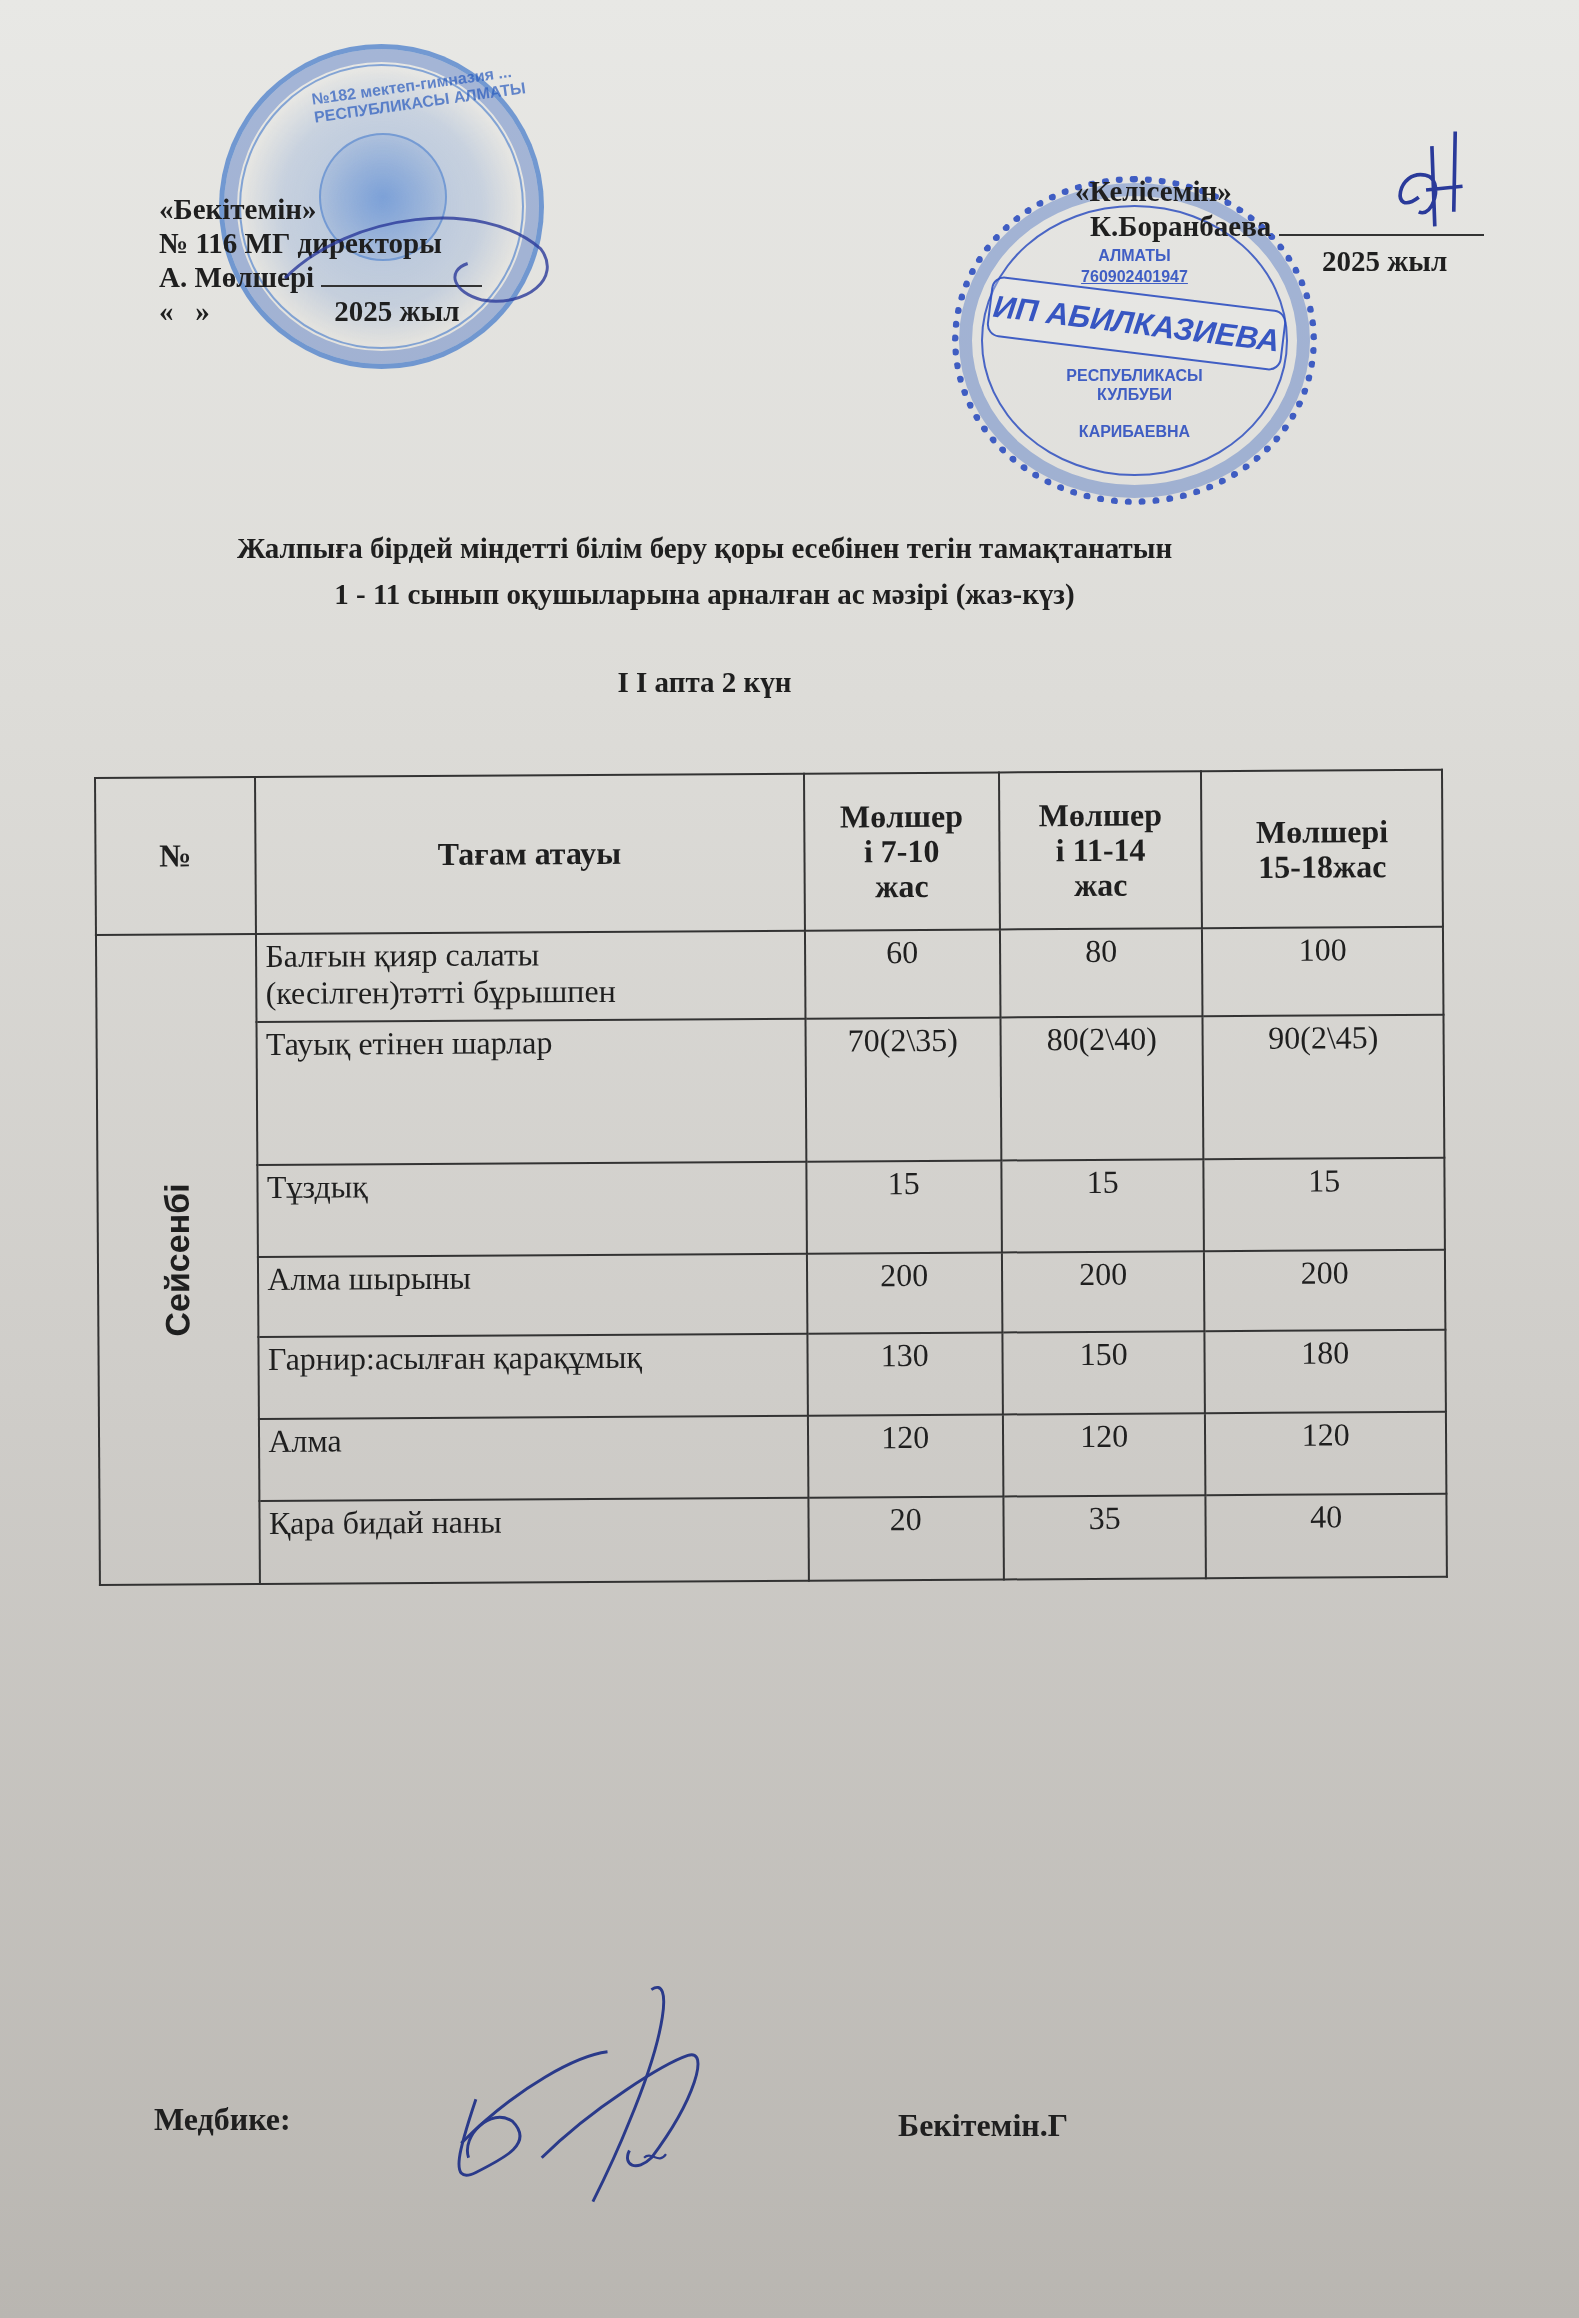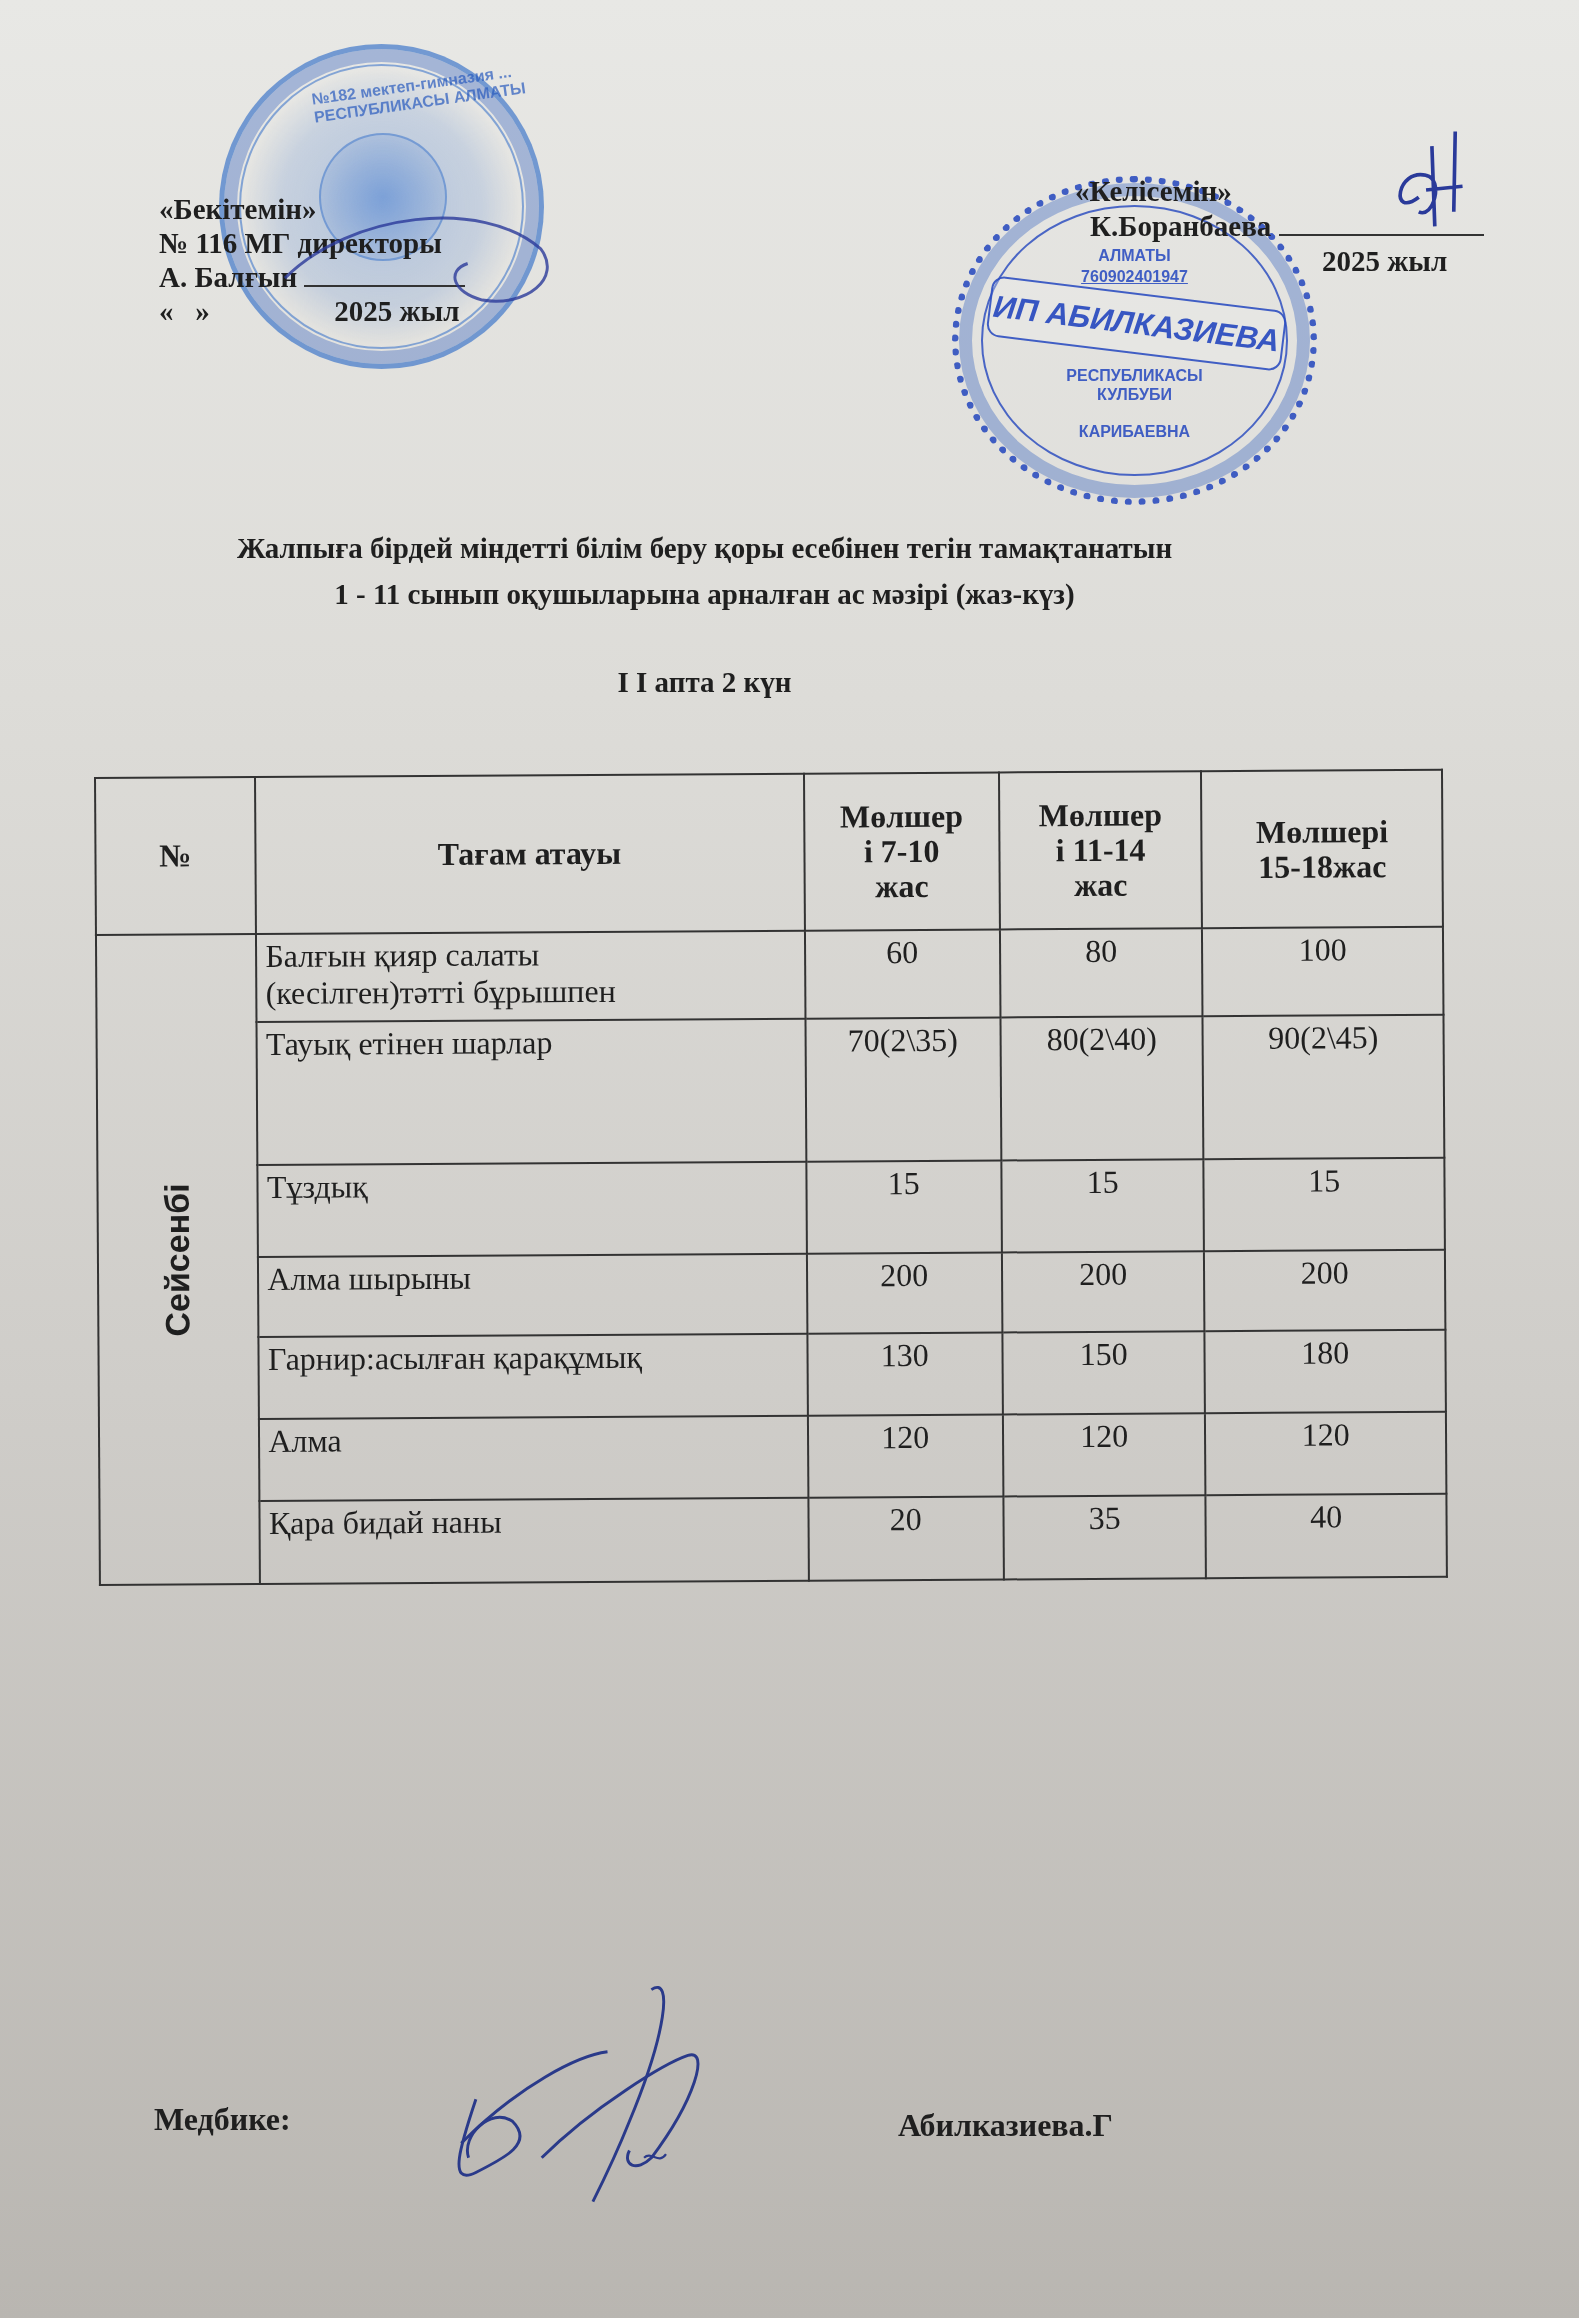--- a/index.html
+++ b/index.html
@@ -78,21 +78,21 @@
 <div class="abs stamp stamp-left">
   <div class="ring"></div>
   <div class="ring-text">№182 мектеп-гимназия ... РЕСПУБЛИКАСЫ АЛМАТЫ</div>
   <div class="emblem"></div>
 </div>
 
 <div class="abs hdr" style="left:159px; top:192px;">
   <div>«Бекітемін»</div>
   <div>№ 116 МГ директоры</div>
   <div>
-    <span>А. Балғын</span>
+    <span>А. Мөлшері</span>
     <span style="display:inline-block; width:161px; border-bottom:2.2px solid #333; vertical-align:baseline;"></span>
   </div>
   <div>
     <span style="white-space:pre;">«   »</span>
     <span style="display:inline-block; width:110px;"></span>
     <span>2025 жыл</span>
   </div>
 </div>
 
 <svg class="sig" style="left:263px; top:183px;" width="307" height="161" viewBox="0 0 420 220">
@@ -203,14 +203,14 @@
   </table>
 
 <div class="medbike" style="left:154px; top:2101px;">Медбике:</div>
 <svg class="sig" style="left:432px; top:1975px;" width="351" height="234" viewBox="0 0 480 320">
   <path d="M300,20 C330,0 320,80 270,200 C250,250 230,290 220,310" stroke="#2a3a8a" stroke-width="4" fill="none"></path>
   <path d="M40,230 C120,150 200,110 240,105" stroke="#2a3a8a" stroke-width="4" fill="none"></path>
   <path d="M60,170 C40,230 20,290 60,270 C100,250 140,230 110,200 C80,180 40,220 50,250" stroke="#2a3a8a" stroke-width="4" fill="none"></path>
   <path d="M150,250 C220,180 320,120 350,110 C380,100 360,170 300,250 C280,270 260,260 270,240" stroke="#2a3a8a" stroke-width="4" fill="none"></path>
   <path d="M290,250 C300,240 310,260 320,245" stroke="#2a3a8a" stroke-width="3" fill="none"></path>
 </svg>
-<div class="medbike" style="left:898px; top:2107px;">Абилказиева.Г</div>
+<div class="medbike" style="left:898px; top:2107px;">Бекітемін.Г</div>
 
 
 </body></html>

